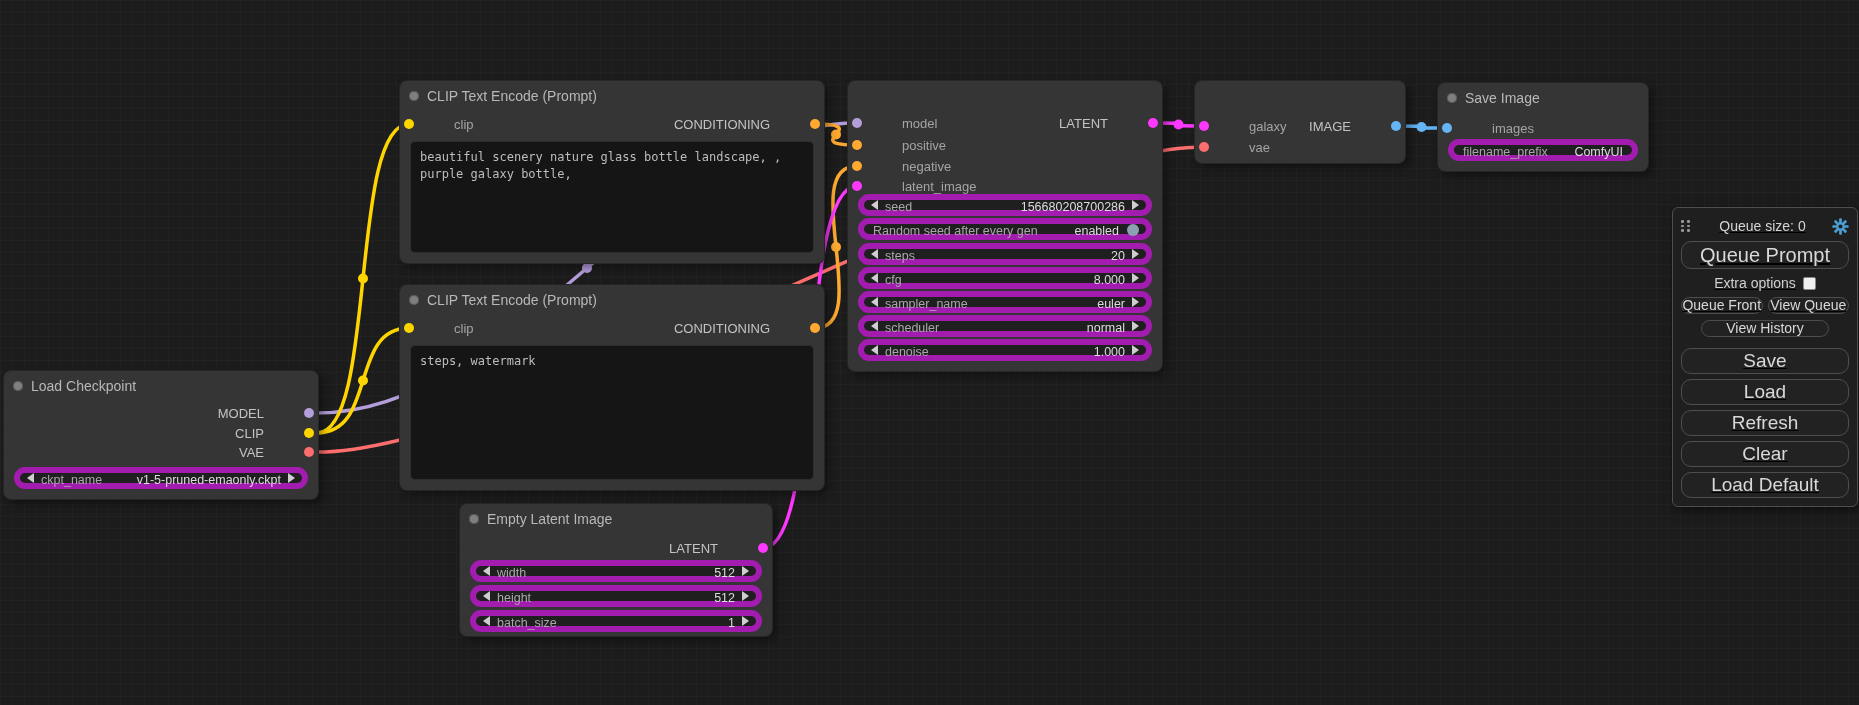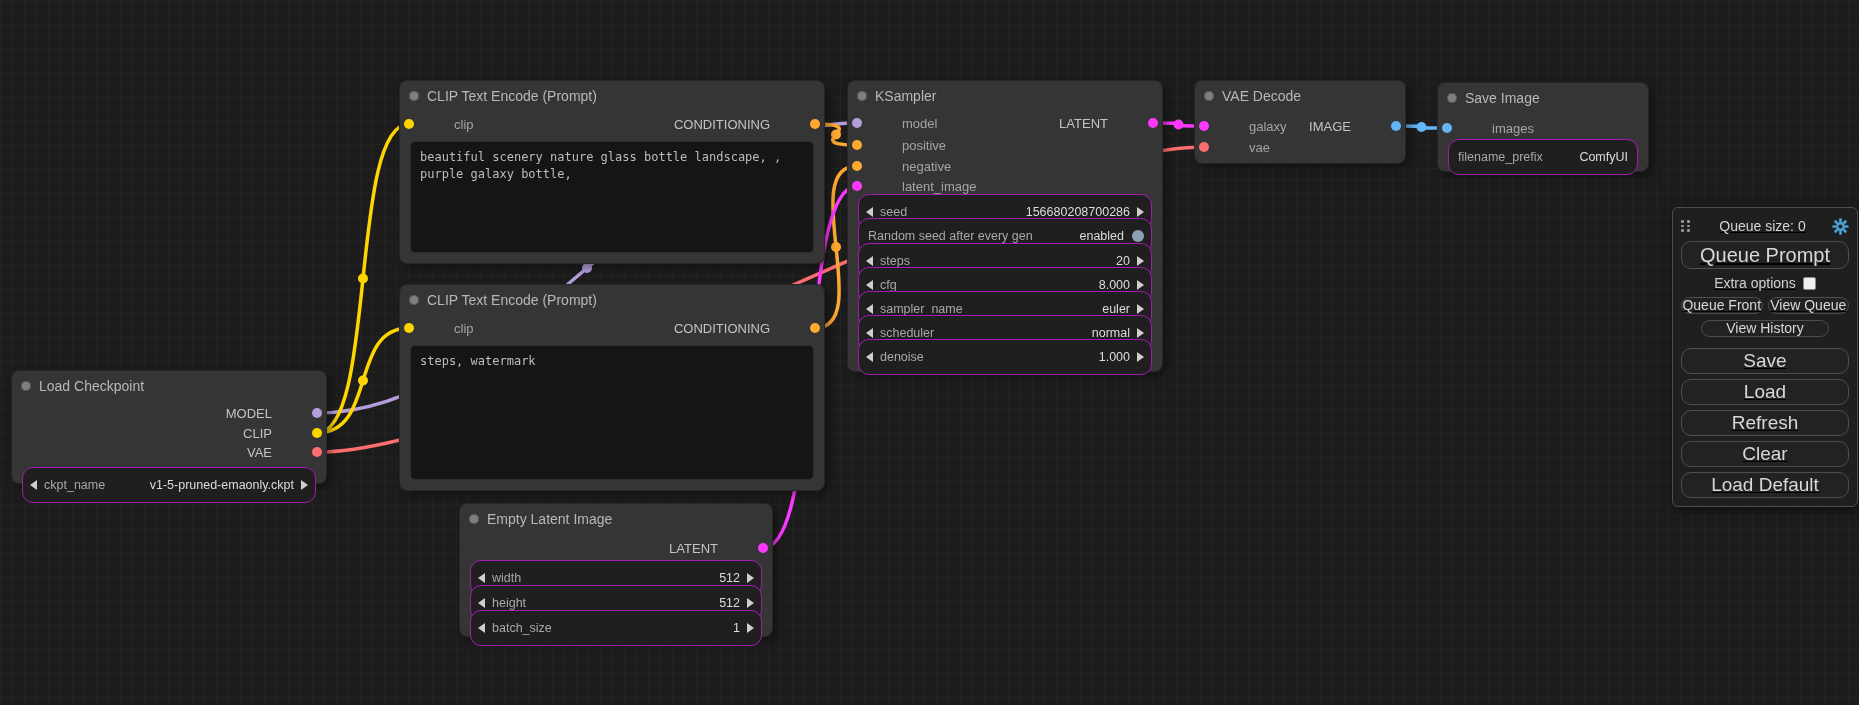--- a/index.html
+++ b/index.html
@@ -28,22 +28,22 @@
   .slot { position:absolute; left:0; right:0; height:20px; display:flex; align-items:center;gap:32px; }
   .dot { width:10px; height:10px; border-radius:50%; flex:none; }
   .slot.in .dot { margin-left:4px; margin-right:8px; }
   .slot.out { justify-content:flex-end; }
   .slot.out .dot { margin-right:4px; margin-left:8px; }
   .slot-label { font-size:13px; color:#a4a4a4; white-space:nowrap; }
   .slot.out .slot-label { color:#c3c3c3; }
 
   .widget {
     position:absolute; left:10px; right:10px; height:22px;
-    background:#1f1f1f; border:1px solid #a21caf; border-radius:11px;
-    display:flex; align-items:center; padding:17px 7px;
+    background:#1f1f1f; border:6px solid #a21caf; border-radius:11px;
+    display:flex; align-items:flex-start; padding:0 7px;
   }
   .w-label { font-size:12.5px; color:#a8a8a8; margin-left:7px; white-space:nowrap; }
   .w-value { font-size:12.5px; color:#dcdcdc; margin-left:auto; margin-right:7px; white-space:nowrap; }
   .widget.no-arrows .w-label { margin-left:2px; }
   .widget.no-arrows .w-value { margin-right:2px; }
   .arr { width:0; height:0; border-top:5px solid transparent; border-bottom:5px solid transparent; flex:none; }
   .arr-l { border-right:7px solid #cfcfcf; }
   .arr-r { border-left:7px solid #cfcfcf; }
   .toggle-dot { width:12px; height:12px; border-radius:50%; flex:none; margin-left:6px; }
 
@@ -96,21 +96,21 @@
     <path d="M 815 328 C 875 328, 797 166, 857 166" stroke="#FFA931" stroke-width="3.5" stroke-linecap="round" fill="none"></path>
     <circle cx="836" cy="247" r="5" fill="#FFA931"></circle>
     <path d="M 763 548 C 823 548, 797 186, 857 186" stroke="#FF38FF" stroke-width="3.5" stroke-linecap="round" fill="none"></path>
     <circle cx="810" cy="367" r="5" fill="#FF38FF"></circle>
     <path d="M 1153 123 C 1213 123, 1144 126, 1204 126" stroke="#FF38FF" stroke-width="3.5" stroke-linecap="round" fill="none"></path>
     <circle cx="1178.5" cy="124.5" r="5" fill="#FF38FF"></circle>
     <path d="M 1396 126 C 1456 126, 1387 128, 1447 128" stroke="#64B5F6" stroke-width="3.5" stroke-linecap="round" fill="none"></path>
     <circle cx="1421.5" cy="127" r="5" fill="#64B5F6"></circle>
   </svg>
 
-<div class="node" style="left:12px;top:371px;width:314px;height:112px">
+<div class="node" style="left:4px;top:371px;width:314px;height:128px">
   <div class="node-title">
     <span class="collapse-dot"></span>
     <span>Load Checkpoint</span>
   </div>
   <div class="slot out" style="top:32px">
     <span class="slot-label">MODEL</span>
     <span class="dot" style="background: rgb(179, 157, 219);"></span>
   </div>
   <div class="slot out" style="top:52px">
     <span class="slot-label">CLIP</span>
@@ -183,24 +183,20 @@
   </div>
   <div class="widget" style="top:106px">
     <span class="arr arr-l"></span>
     <span class="w-label">batch_size</span>
     <span class="w-value">1</span>
     <span class="arr arr-r"></span>
   </div>
 </div>
 
 <div class="node" style="left:848px;top:81px;width:314px;height:290px">
-  <div class="node-title">
-    <span class="collapse-dot"></span>
-    <span>KSampler</span>
-  </div>
   <div class="slot in" style="top:32px">
     <span class="dot" style="background: rgb(179, 157, 219);"></span>
     <span class="slot-label">model</span>
   </div>
   <div class="slot out" style="top:32px">
     <span class="slot-label">LATENT</span>
     <span class="dot" style="background: rgb(255, 56, 255);"></span>
   </div>
   <div class="slot in" style="top:54px">
     <span class="dot" style="background: rgb(255, 169, 49);"></span>
@@ -251,24 +247,20 @@
   </div>
   <div class="widget" style="top:258px">
     <span class="arr arr-l"></span>
     <span class="w-label">denoise</span>
     <span class="w-value">1.000</span>
     <span class="arr arr-r"></span>
   </div>
 </div>
 
 <div class="node" style="left:1195px;top:81px;width:210px;height:82px">
-  <div class="node-title">
-    <span class="collapse-dot"></span>
-    <span>VAE Decode</span>
-  </div>
   <div class="slot in" style="top:35px">
     <span class="dot" style="background: rgb(255, 56, 255);"></span>
     <span class="slot-label">galaxy</span>
   </div>
   <div class="slot out" style="top:35px">
     <span class="slot-label">IMAGE</span>
     <span class="dot" style="background: rgb(100, 181, 246);"></span>
   </div>
   <div class="slot in" style="top:56px">
     <span class="dot" style="background: rgb(255, 110, 110);"></span>

